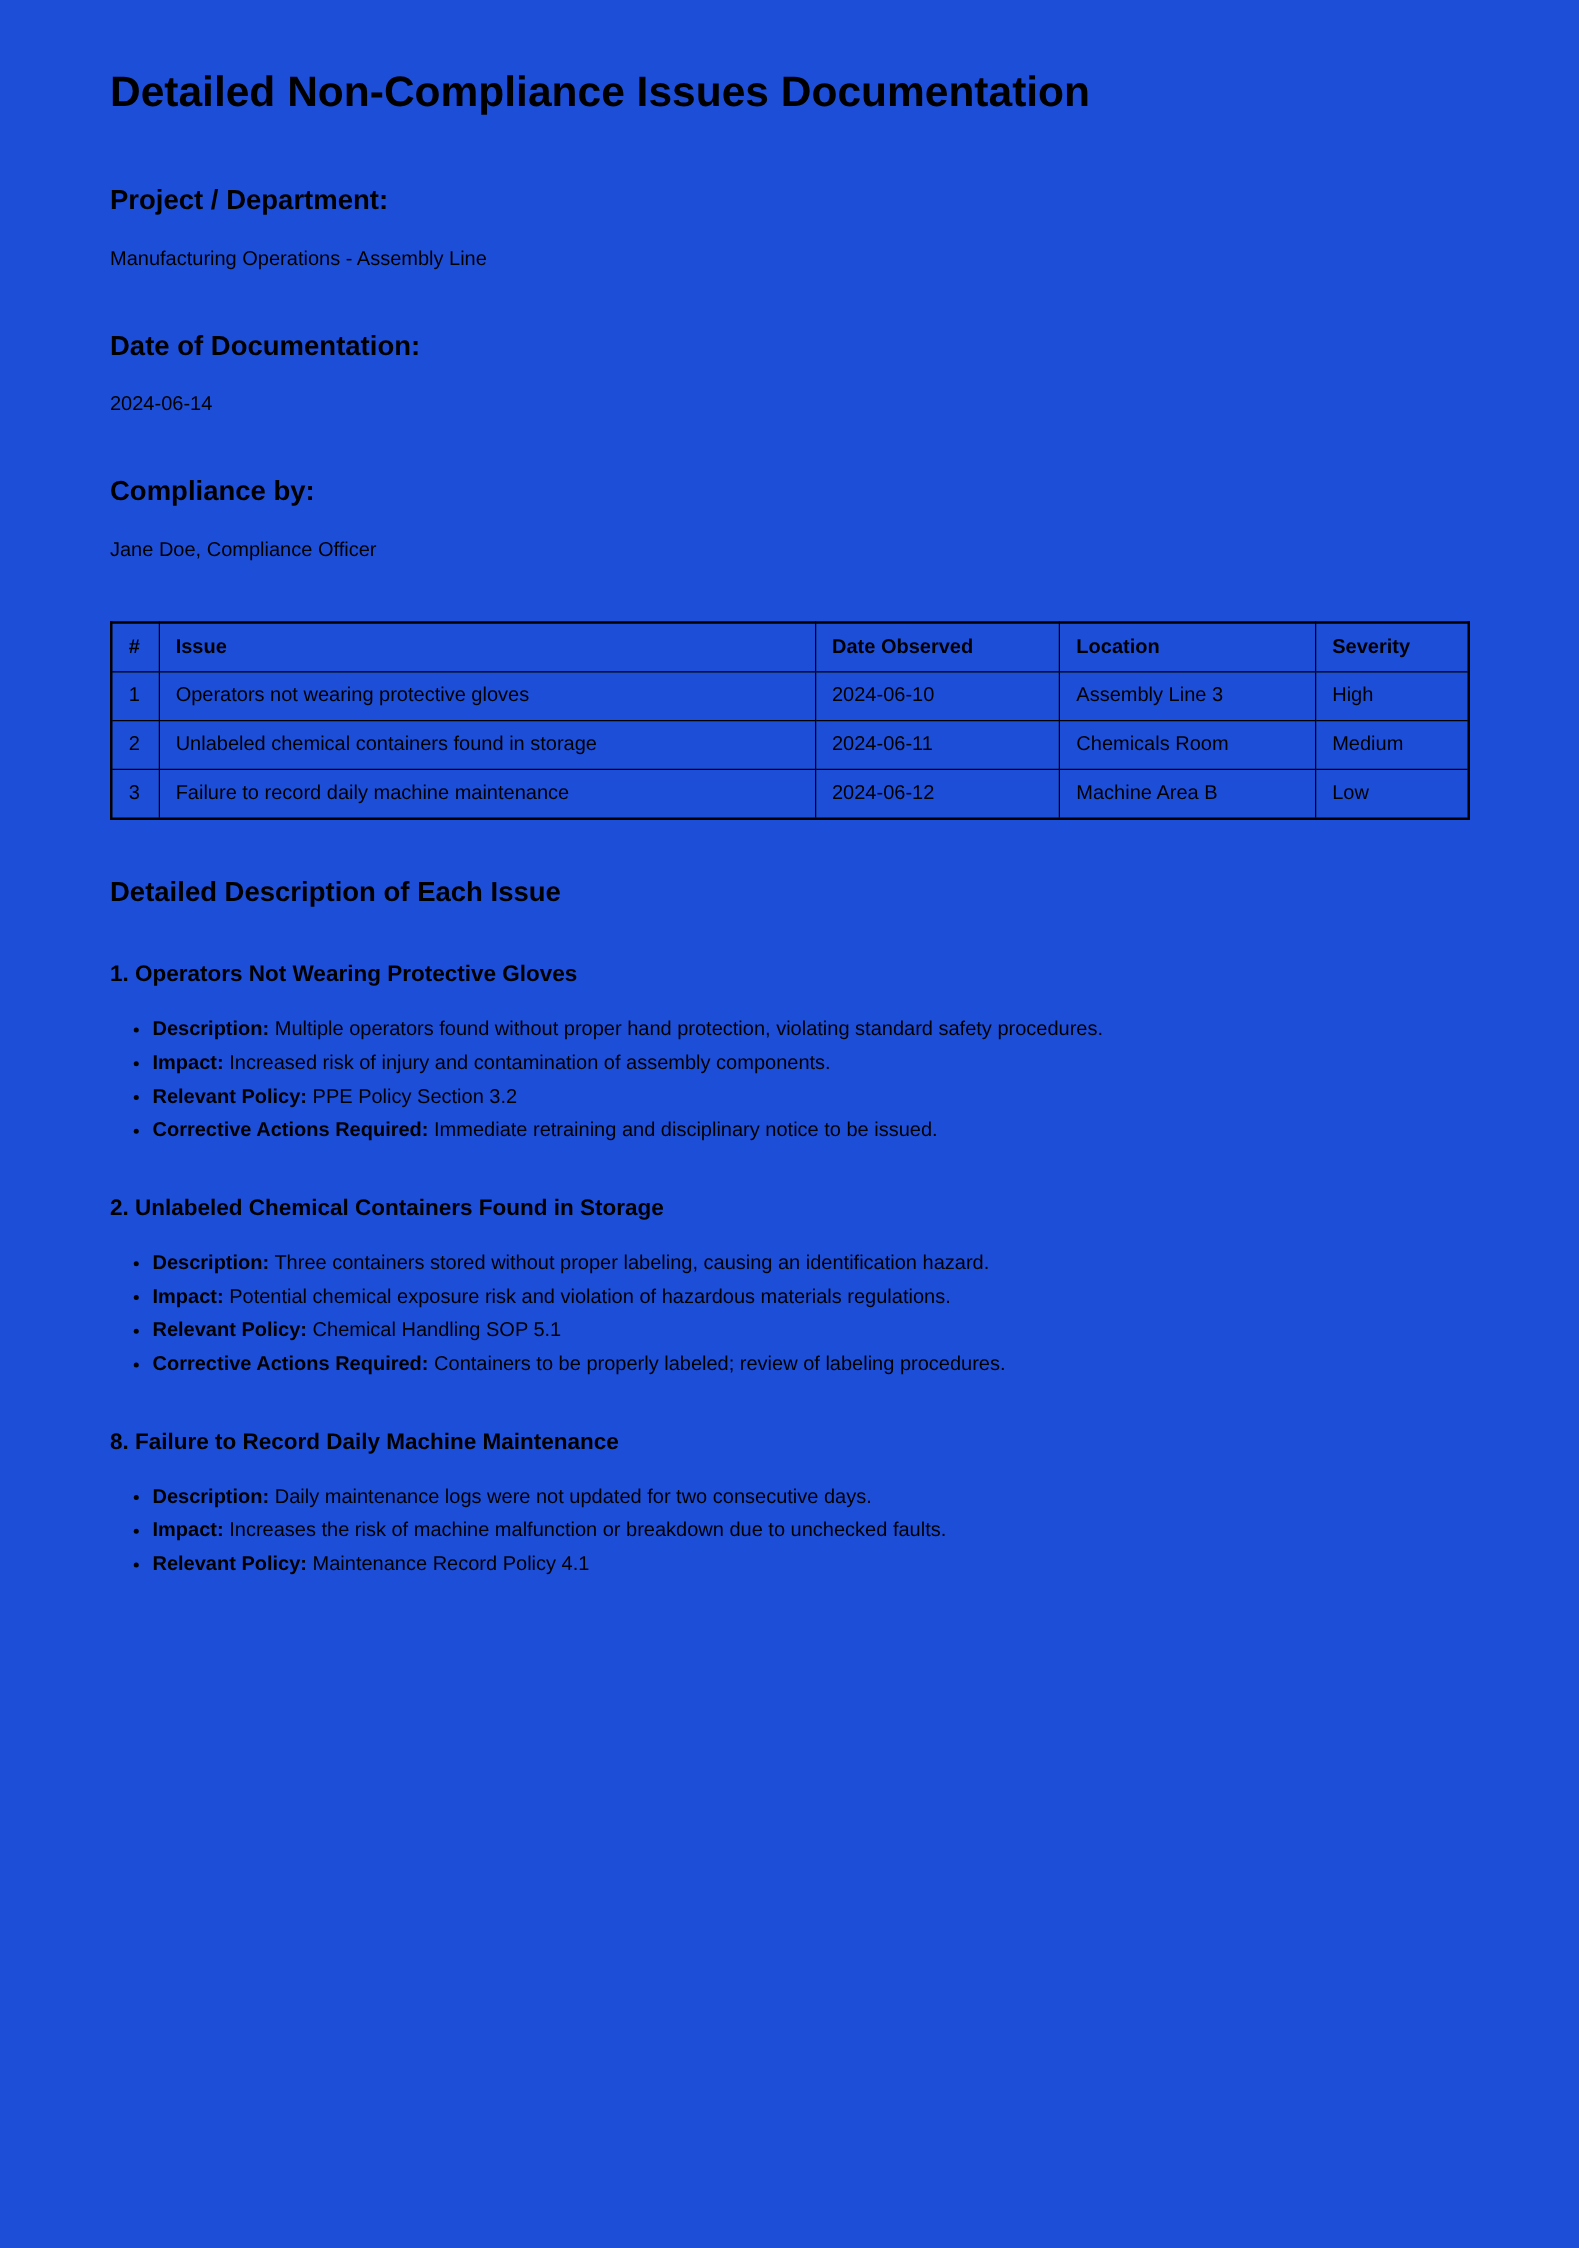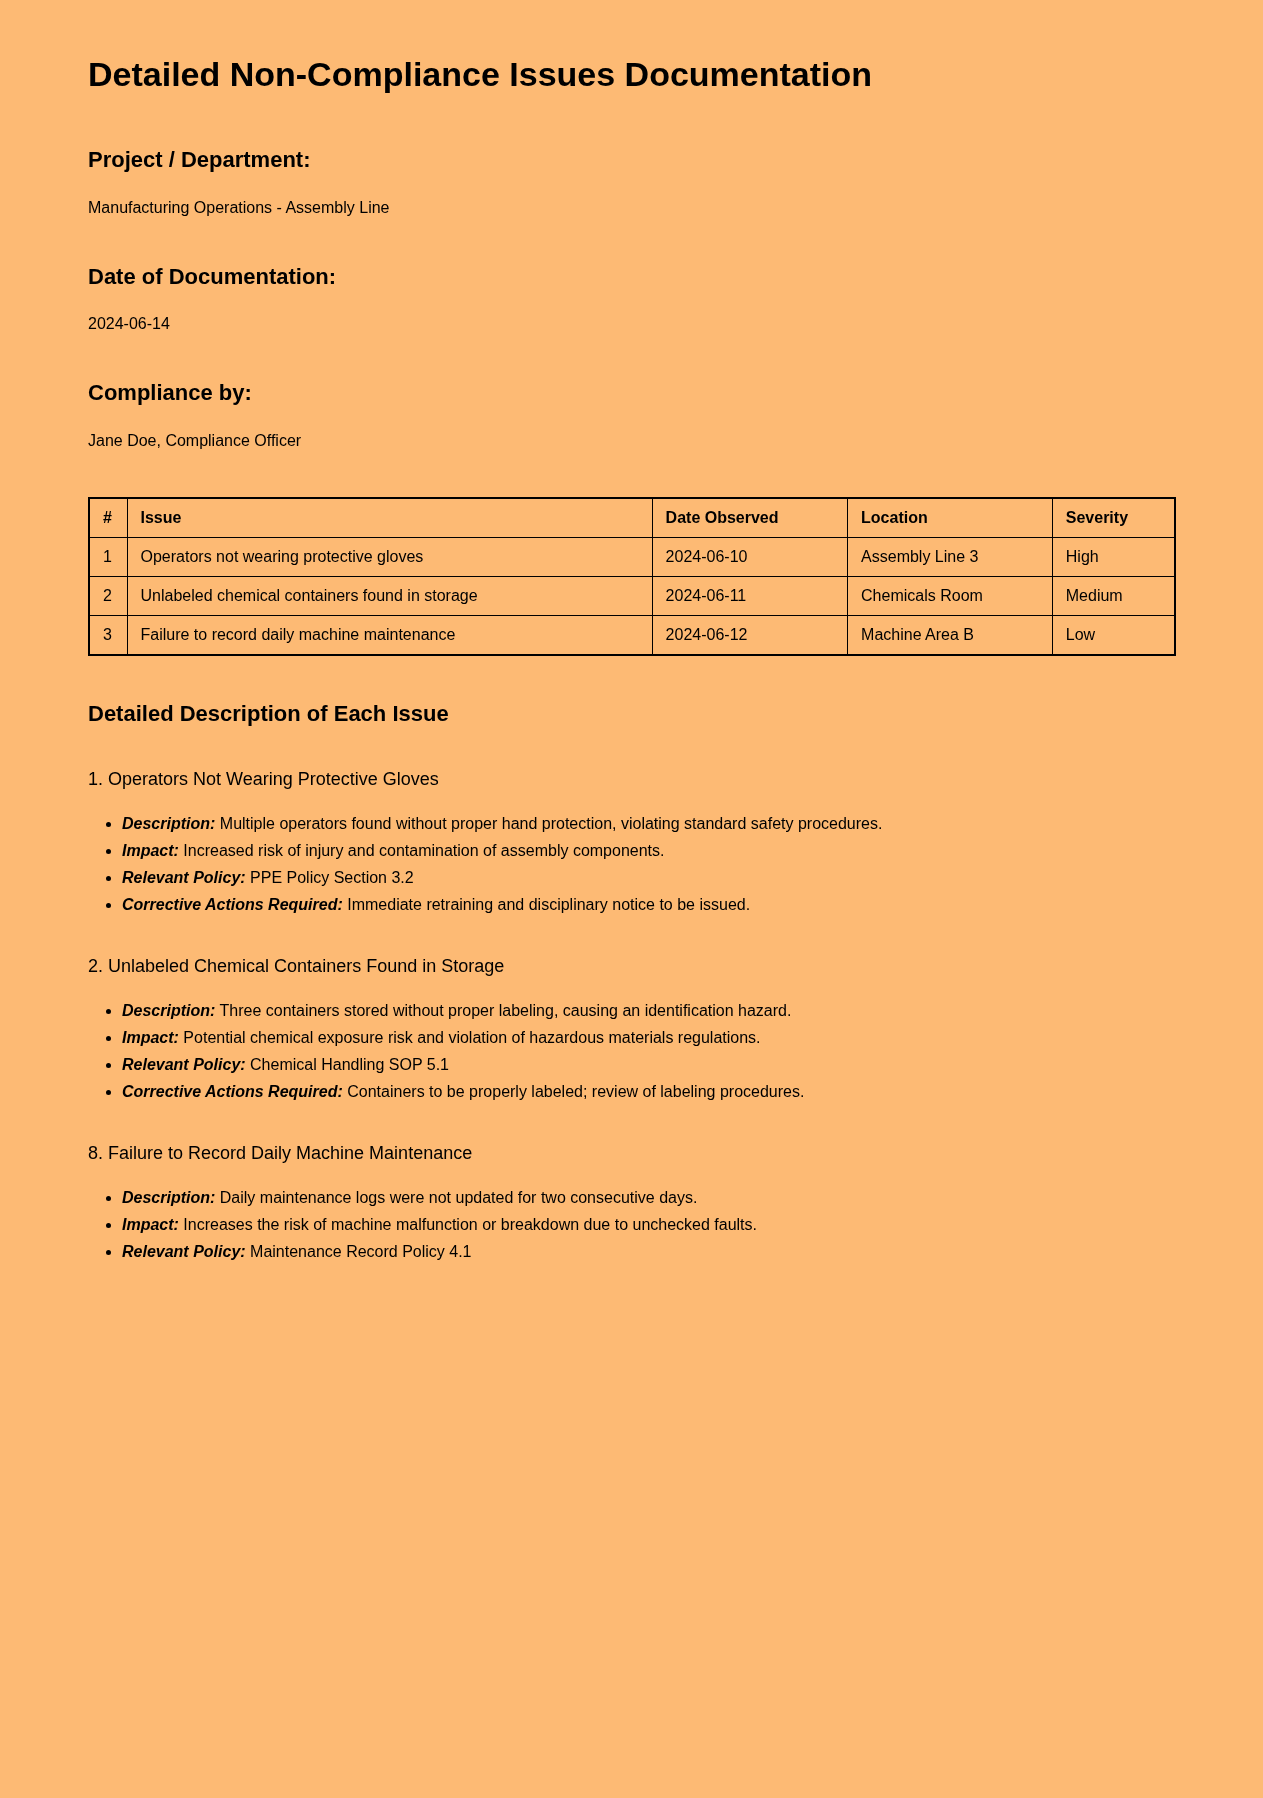--- a/index.html
+++ b/index.html
@@ -1,21 +1,21 @@
 <!DOCTYPE html>
 <html><head>
 <meta charset="utf-8">
 <style>
   * { box-sizing: border-box; }
   html, body { margin: 0; padding: 0; background: #ffffff; }
   body { color: #000000; font-family: "Liberation Sans", "DejaVu Sans", sans-serif; }
   .page {
     width: 1263px;
     min-height: 1798px;
-    background: #fdba74;
+    background: #1d4ed8;
     padding: 56px 87px 60px 88px;
   }
   h1.doc-title {
     font-size: 34px;
     line-height: 1.1;
     font-weight: bold;
     margin: 0 0 54px 0;
   }
   h2.sec-heading {
     font-size: 22px;
@@ -43,33 +43,33 @@
     text-align: left;
     vertical-align: middle;
     line-height: 18px;
     overflow: hidden;
     white-space: nowrap;
   }
   table.summary-table th { font-weight: bold; }
   h3.issue-heading {
     font-size: 18px;
     line-height: 21px;
-    font-weight: normal;
+    font-weight: bold;
     margin: 42px 0 24px 0;
   }
   ul.issue-bullets {
     margin: 0;
     padding: 0 0 0 34px;
   }
   ul.issue-bullets li {
     font-size: 16px;
     line-height: 19px;
     margin: 0 0 8px 0;
   }
-  .b-label { font-weight: bold; font-style: italic; }
+  .b-label { font-weight: bold; }
 </style>
 </head>
 <body>
 
 <div class="page">
 
   <h1 class="doc-title">Detailed Non-Compliance Issues Documentation</h1>
 
   <h2 class="sec-heading">Project / Department:</h2>
   <p class="field-value">Manufacturing Operations - Assembly Line</p>

